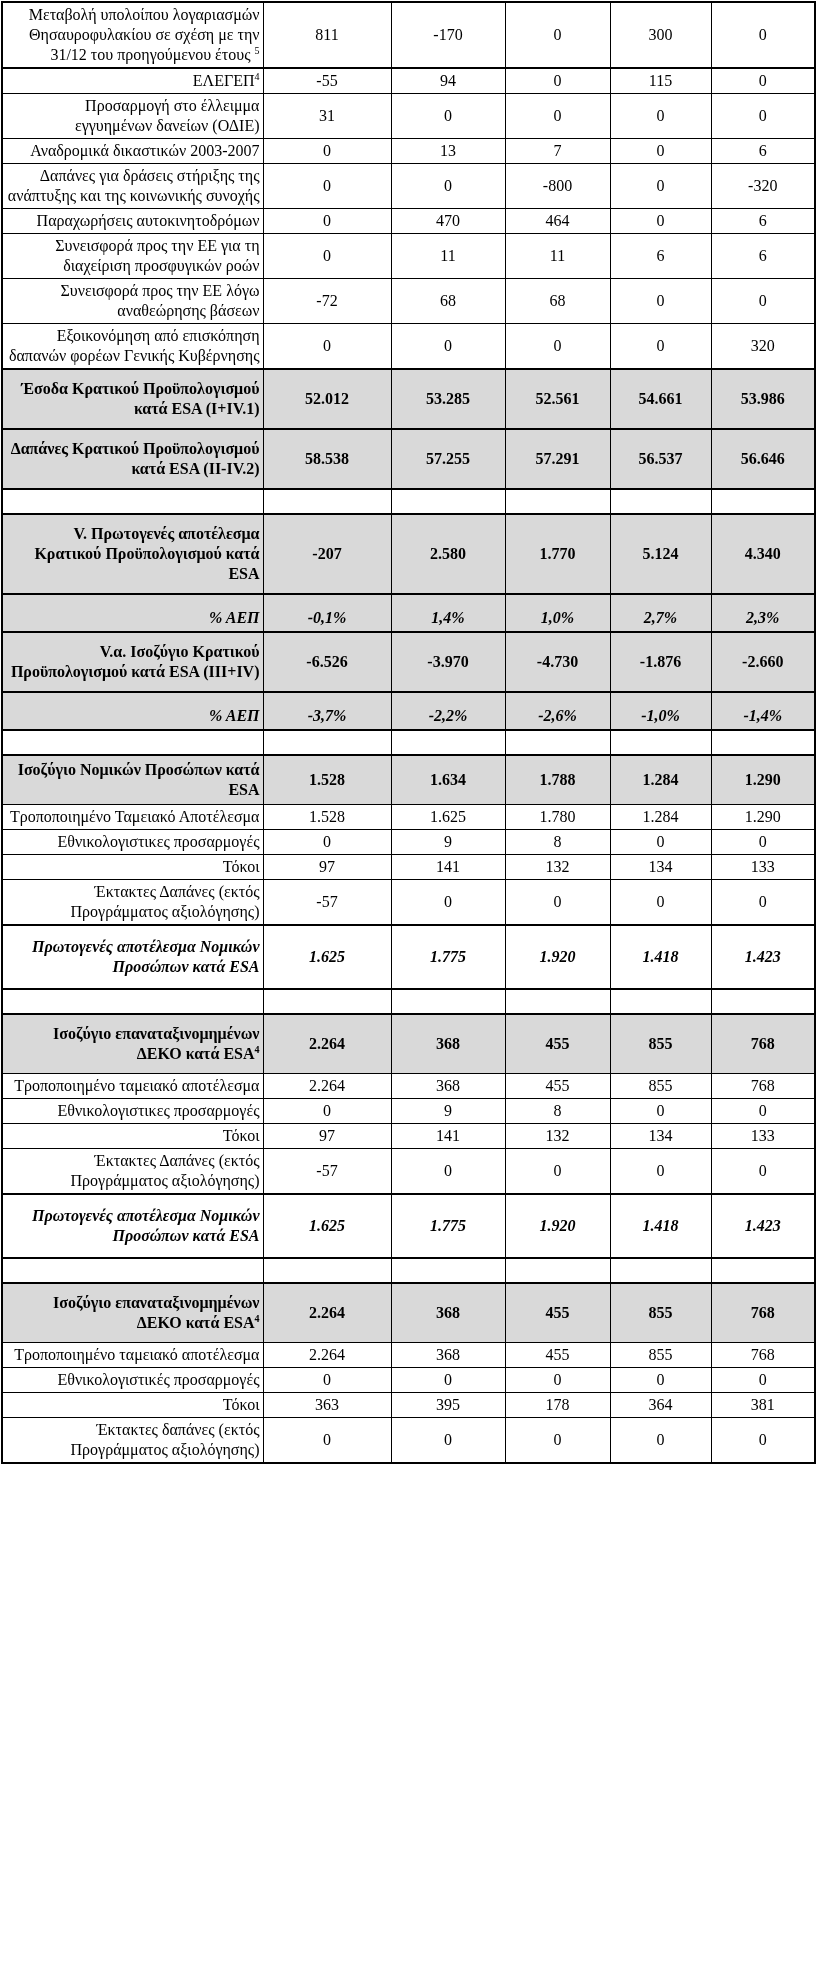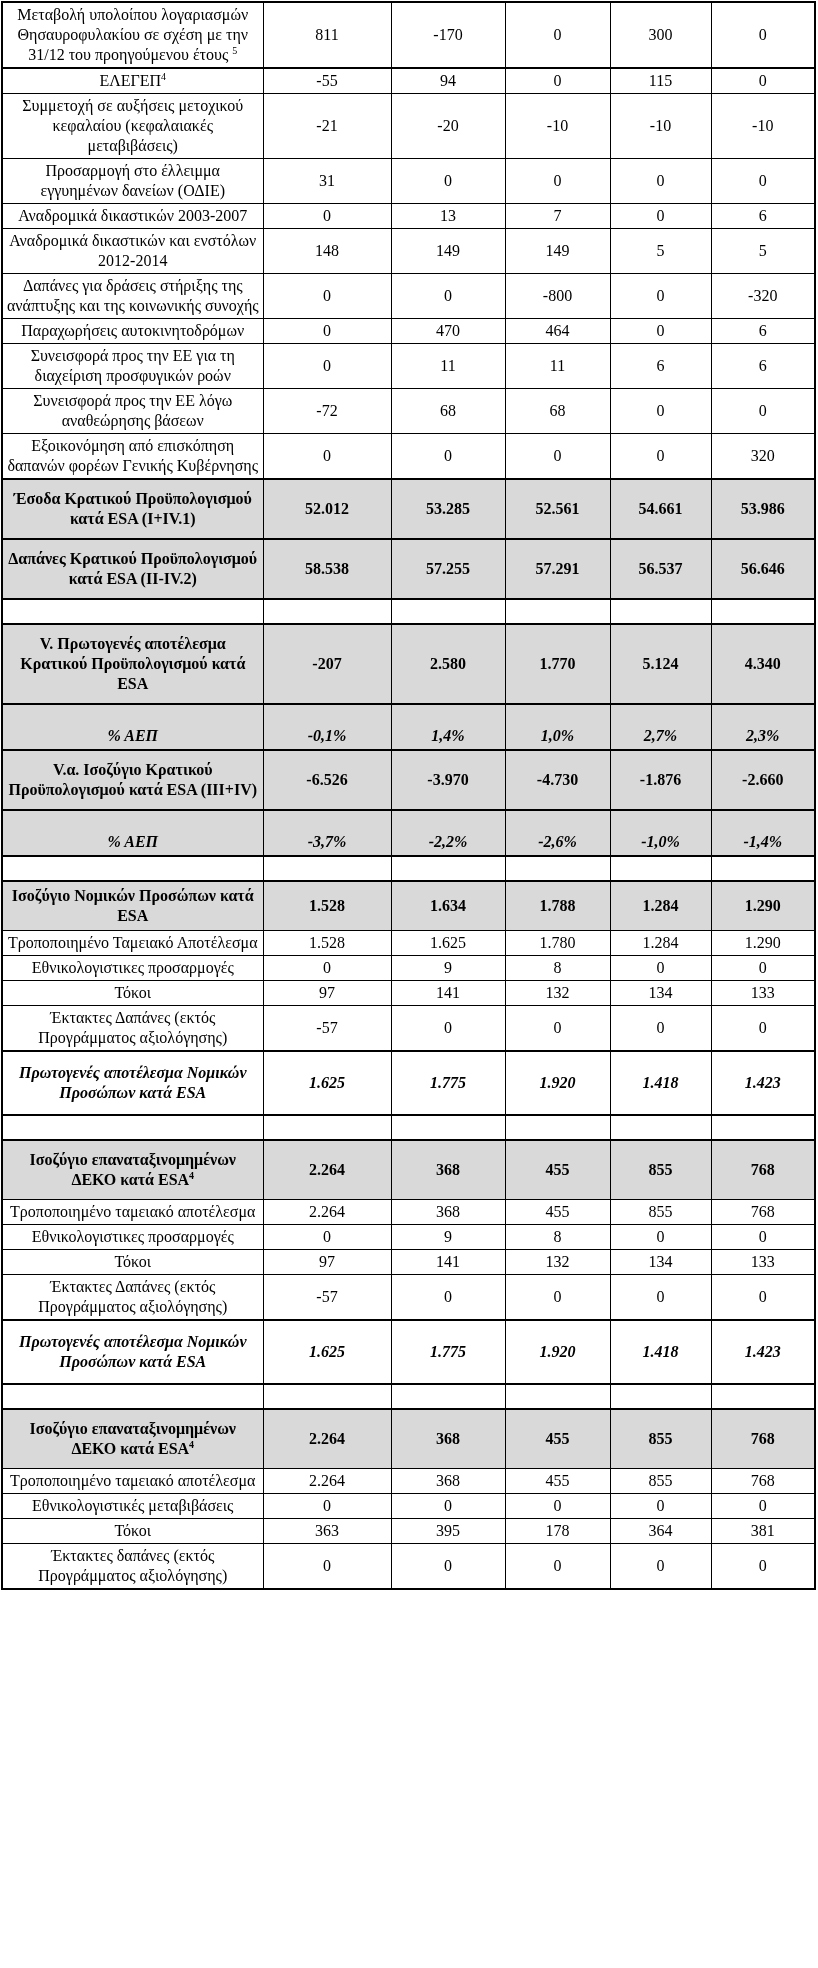--- a/index.html
+++ b/index.html
@@ -1,27 +1,27 @@
 <!DOCTYPE html>
 <html lang="el"><head>
 <meta charset="utf-8">
 <style>
   html,body{margin:0;padding:0;background:#ffffff;}
   body{width:818px;font-family:"Liberation Serif","DejaVu Serif",serif;color:#000;}
   .page{width:818px;min-height:1968px;background:#fff;box-sizing:border-box;padding:1px 2px 4px 1px;}
   table.budget{border-collapse:collapse;table-layout:fixed;width:813px;border:2px solid #000;}
   table.budget td{border:1px solid #000;font-size:16px;line-height:20px;vertical-align:middle;
                   padding:2px 3px;overflow:hidden;}
-  td.label-cell{text-align:center;}
+  td.label-cell{text-align:right;}
   td.value-cell{text-align:center;}
   tr.sep td{border-top:2px solid #000;}
   
   tr.row-section td{background:#d9d9d9;font-weight:bold;padding-top:9px;padding-bottom:9px;}
   tr.row-section-sm td{background:#d9d9d9;font-weight:bold;padding-top:4px;padding-bottom:4px;}
-  tr.row-pct td{background:#d9d9d9;font-weight:bold;font-style:italic;padding-top:21px;padding-bottom:3px;}
+  tr.row-pct td{background:#d9d9d9;font-weight:bold;font-style:italic;padding-top:13px;padding-bottom:3px;}
   tr.row-primary td{background:#fff;font-weight:bold;font-style:italic;padding-top:11px;padding-bottom:11px;}
   tr.row-empty td{background:#fff;height:23px;padding:0 3px;}
   tr.row-normal td{background:#fff;}
   sup{font-size:10px;line-height:0;}
 </style>
 </head>
 <body>
 
 <div class="page">
   <table class="budget">
@@ -44,50 +44,34 @@
         </tr>
         <tr class="row-normal sep">
           <td class="label-cell">ΕΛΕΓΕΠ<sup>4</sup></td>
           <td class="value-cell">-55</td>
           <td class="value-cell">94</td>
           <td class="value-cell">0</td>
           <td class="value-cell">115</td>
           <td class="value-cell">0</td>
         </tr>
         <tr class="row-normal">
-          <td class="label-cell">Συμμετοχή σε αυξήσεις μετοχικού κεφαλαίου (κεφαλαιακές μεταβιβάσεις)</td>
-          <td class="value-cell">-21</td>
-          <td class="value-cell">-20</td>
-          <td class="value-cell">-10</td>
-          <td class="value-cell">-10</td>
-          <td class="value-cell">-10</td>
-        </tr>
-        <tr class="row-normal">
           <td class="label-cell">Προσαρμογή στο έλλειμμα εγγυημένων δανείων (ΟΔΙΕ)</td>
           <td class="value-cell">31</td>
           <td class="value-cell">0</td>
           <td class="value-cell">0</td>
           <td class="value-cell">0</td>
           <td class="value-cell">0</td>
         </tr>
         <tr class="row-normal">
           <td class="label-cell">Αναδρομικά δικαστικών 2003-2007</td>
           <td class="value-cell">0</td>
           <td class="value-cell">13</td>
           <td class="value-cell">7</td>
           <td class="value-cell">0</td>
           <td class="value-cell">6</td>
-        </tr>
-        <tr class="row-normal">
-          <td class="label-cell">Αναδρομικά δικαστικών και ενστόλων 2012-2014</td>
-          <td class="value-cell">148</td>
-          <td class="value-cell">149</td>
-          <td class="value-cell">149</td>
-          <td class="value-cell">5</td>
-          <td class="value-cell">5</td>
         </tr>
         <tr class="row-normal">
           <td class="label-cell">Δαπάνες για δράσεις στήριξης της ανάπτυξης και της κοινωνικής συνοχής</td>
           <td class="value-cell">0</td>
           <td class="value-cell">0</td>
           <td class="value-cell">-800</td>
           <td class="value-cell">0</td>
           <td class="value-cell">-320</td>
         </tr>
         <tr class="row-normal">
@@ -308,21 +292,21 @@
         </tr>
         <tr class="row-normal">
           <td class="label-cell">Τροποποιημένο ταμειακό αποτέλεσμα</td>
           <td class="value-cell">2.264</td>
           <td class="value-cell">368</td>
           <td class="value-cell">455</td>
           <td class="value-cell">855</td>
           <td class="value-cell">768</td>
         </tr>
         <tr class="row-normal">
-          <td class="label-cell">Εθνικολογιστικές μεταβιβάσεις</td>
+          <td class="label-cell">Εθνικολογιστικές προσαρμογές</td>
           <td class="value-cell">0</td>
           <td class="value-cell">0</td>
           <td class="value-cell">0</td>
           <td class="value-cell">0</td>
           <td class="value-cell">0</td>
         </tr>
         <tr class="row-normal">
           <td class="label-cell">Τόκοι</td>
           <td class="value-cell">363</td>
           <td class="value-cell">395</td>

